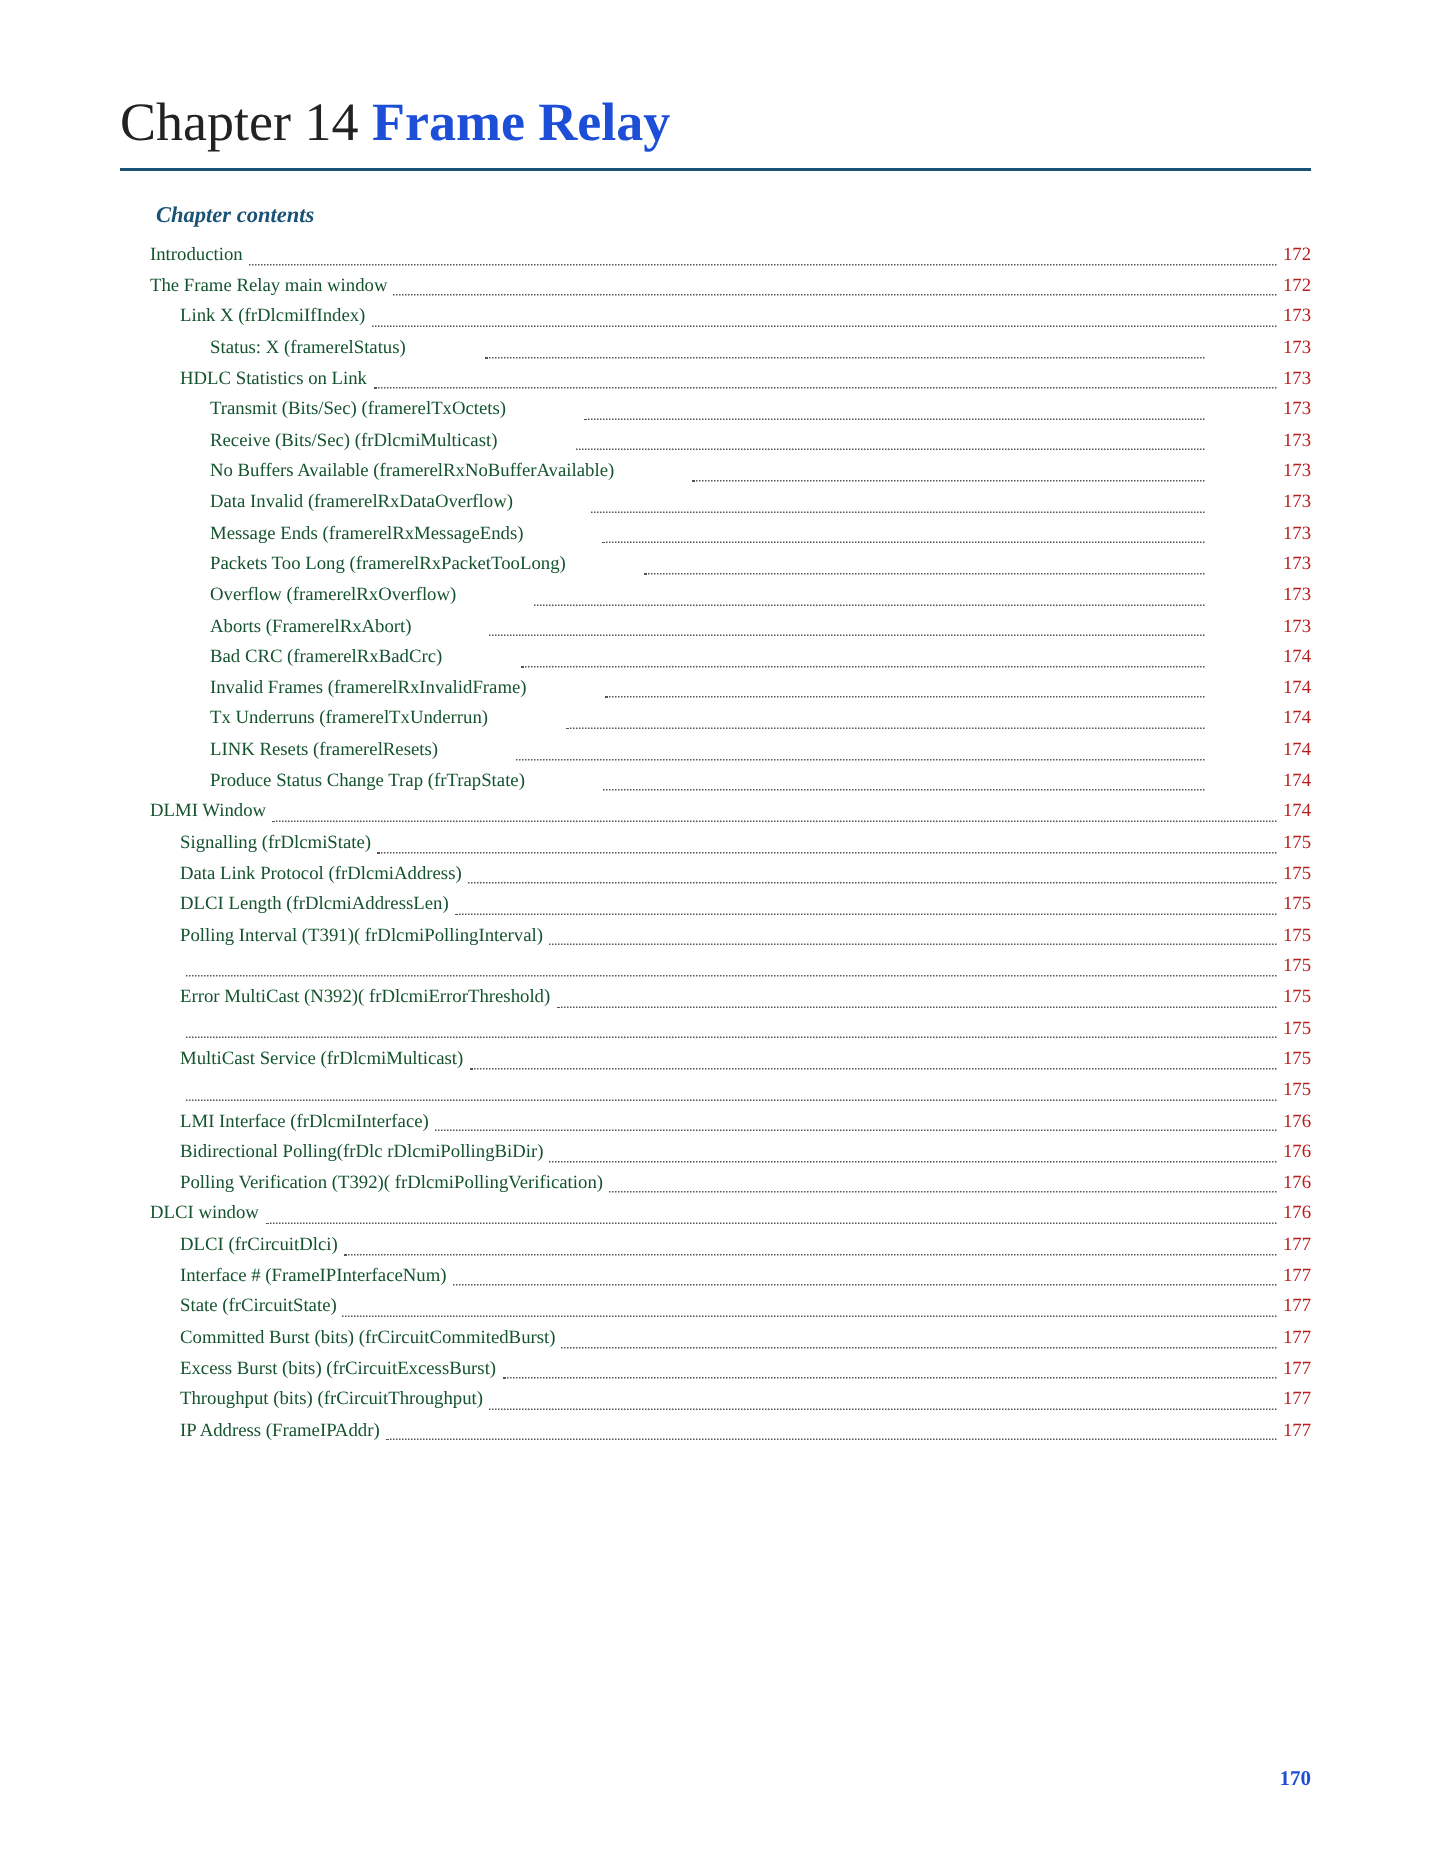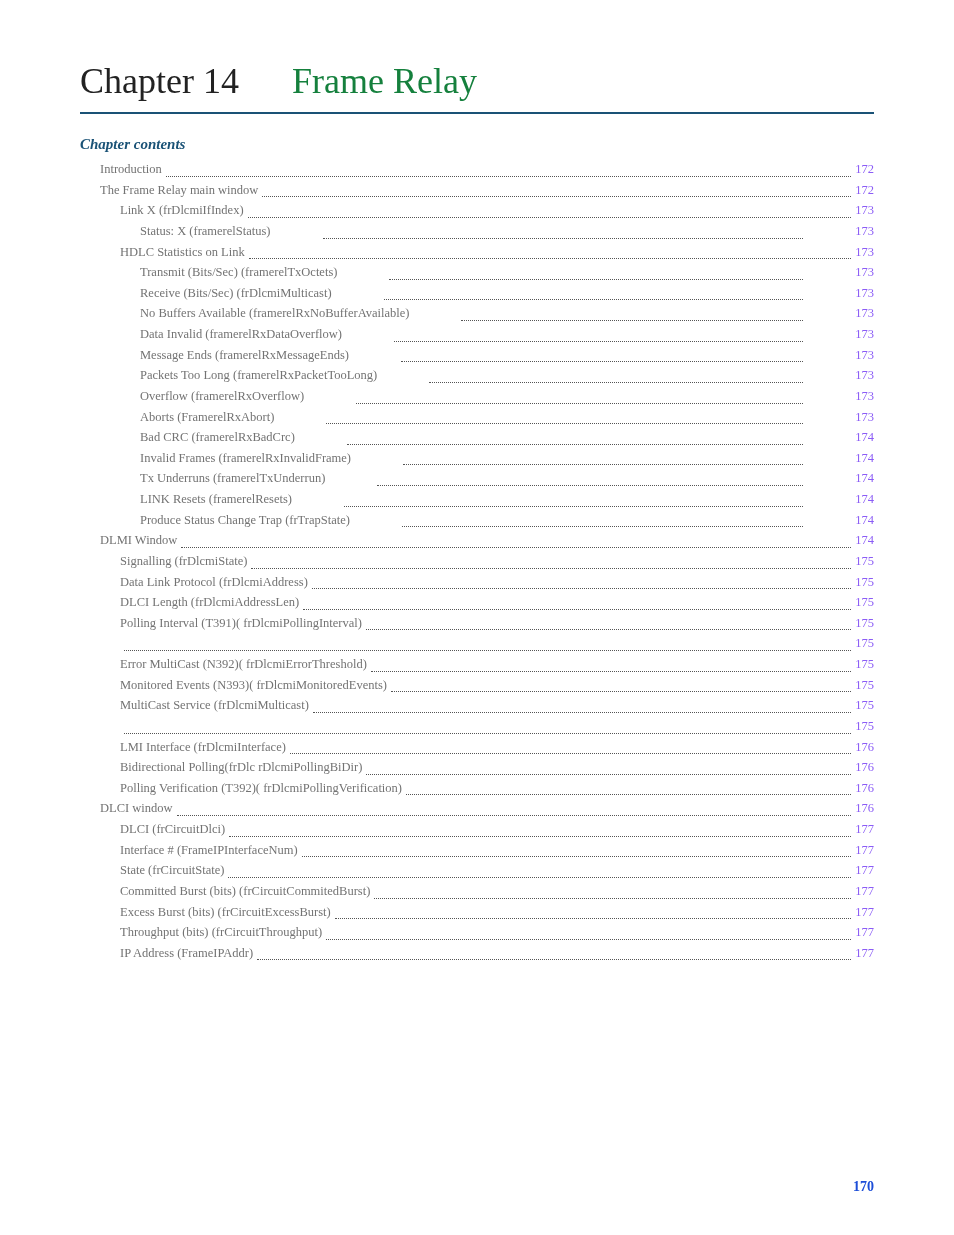--- a/index.html
+++ b/index.html
@@ -15,58 +15,58 @@
     .chapter-header {
       margin-bottom: 10px;
     }
     .chapter-title {
       font-size: 36px;
       font-weight: normal;
       color: #222222;
       margin-bottom: 8px;
     }
     .chapter-title-bold {
-      font-weight: normal;
-      color: #15803d;
-      margin-left: 44px;
+      font-weight: bold;
+      color: #1d4ed8;
     }
     .divider {
       border: none;
       border-top: 2px solid #1a5276;
       margin-bottom: 22px;
     }
     .section-title {
       font-size: 15px;
       font-weight: bold;
       color: #1a5276;
       font-style: italic;
       margin-bottom: 6px;
+      margin-left: 24px;
     }
     .toc-entry {
       display: flex;
       justify-content: space-between;
       font-size: 12.5px;
       color: #333;
       line-height: 1.65;
       padding-left: 0;
     }
     .toc-entry .toc-dots {
       flex: 1;
       border-bottom: 1px dotted #555;
       margin: 0 4px 3px 4px;
       min-width: 10px;
     }
     .toc-entry .toc-page {
       font-size: 12.5px;
-      color: #8b5cf6;
+      color: #b91c1c;
       white-space: nowrap;
     }
     .toc-entry .toc-label {
       white-space: nowrap;
-      color: #737373;
+      color: #14532d;
     }
     .indent-1 { padding-left: 20px; }
     .indent-2 { padding-left: 40px; text-align: center; }
     .indent-3 { padding-left: 60px; gap: 48px; }
 
     .page-number {
       position: absolute;
       bottom: 40px;
       right: 80px;
       font-size: 14px;
@@ -205,21 +205,20 @@
     <div class="toc-entry indent-2">
       <span class="toc-dots"></span>
       <span class="toc-page">175</span>
     </div>
     <div class="toc-entry indent-2">
       <span class="toc-label">Error MultiCast (N392)( frDlcmiErrorThreshold) </span>
       <span class="toc-dots"></span>
       <span class="toc-page">175</span>
     </div>
     <div class="toc-entry indent-2">
-      <span class="toc-label">Monitored Events (N393)( frDlcmiMonitoredEvents) </span>
       <span class="toc-dots"></span>
       <span class="toc-page">175</span>
     </div>
     <div class="toc-entry indent-2">
       <span class="toc-label">MultiCast Service (frDlcmiMulticast) </span>
       <span class="toc-dots"></span>
       <span class="toc-page">175</span>
     </div>
     <div class="toc-entry indent-2">
       <span class="toc-dots"></span>

